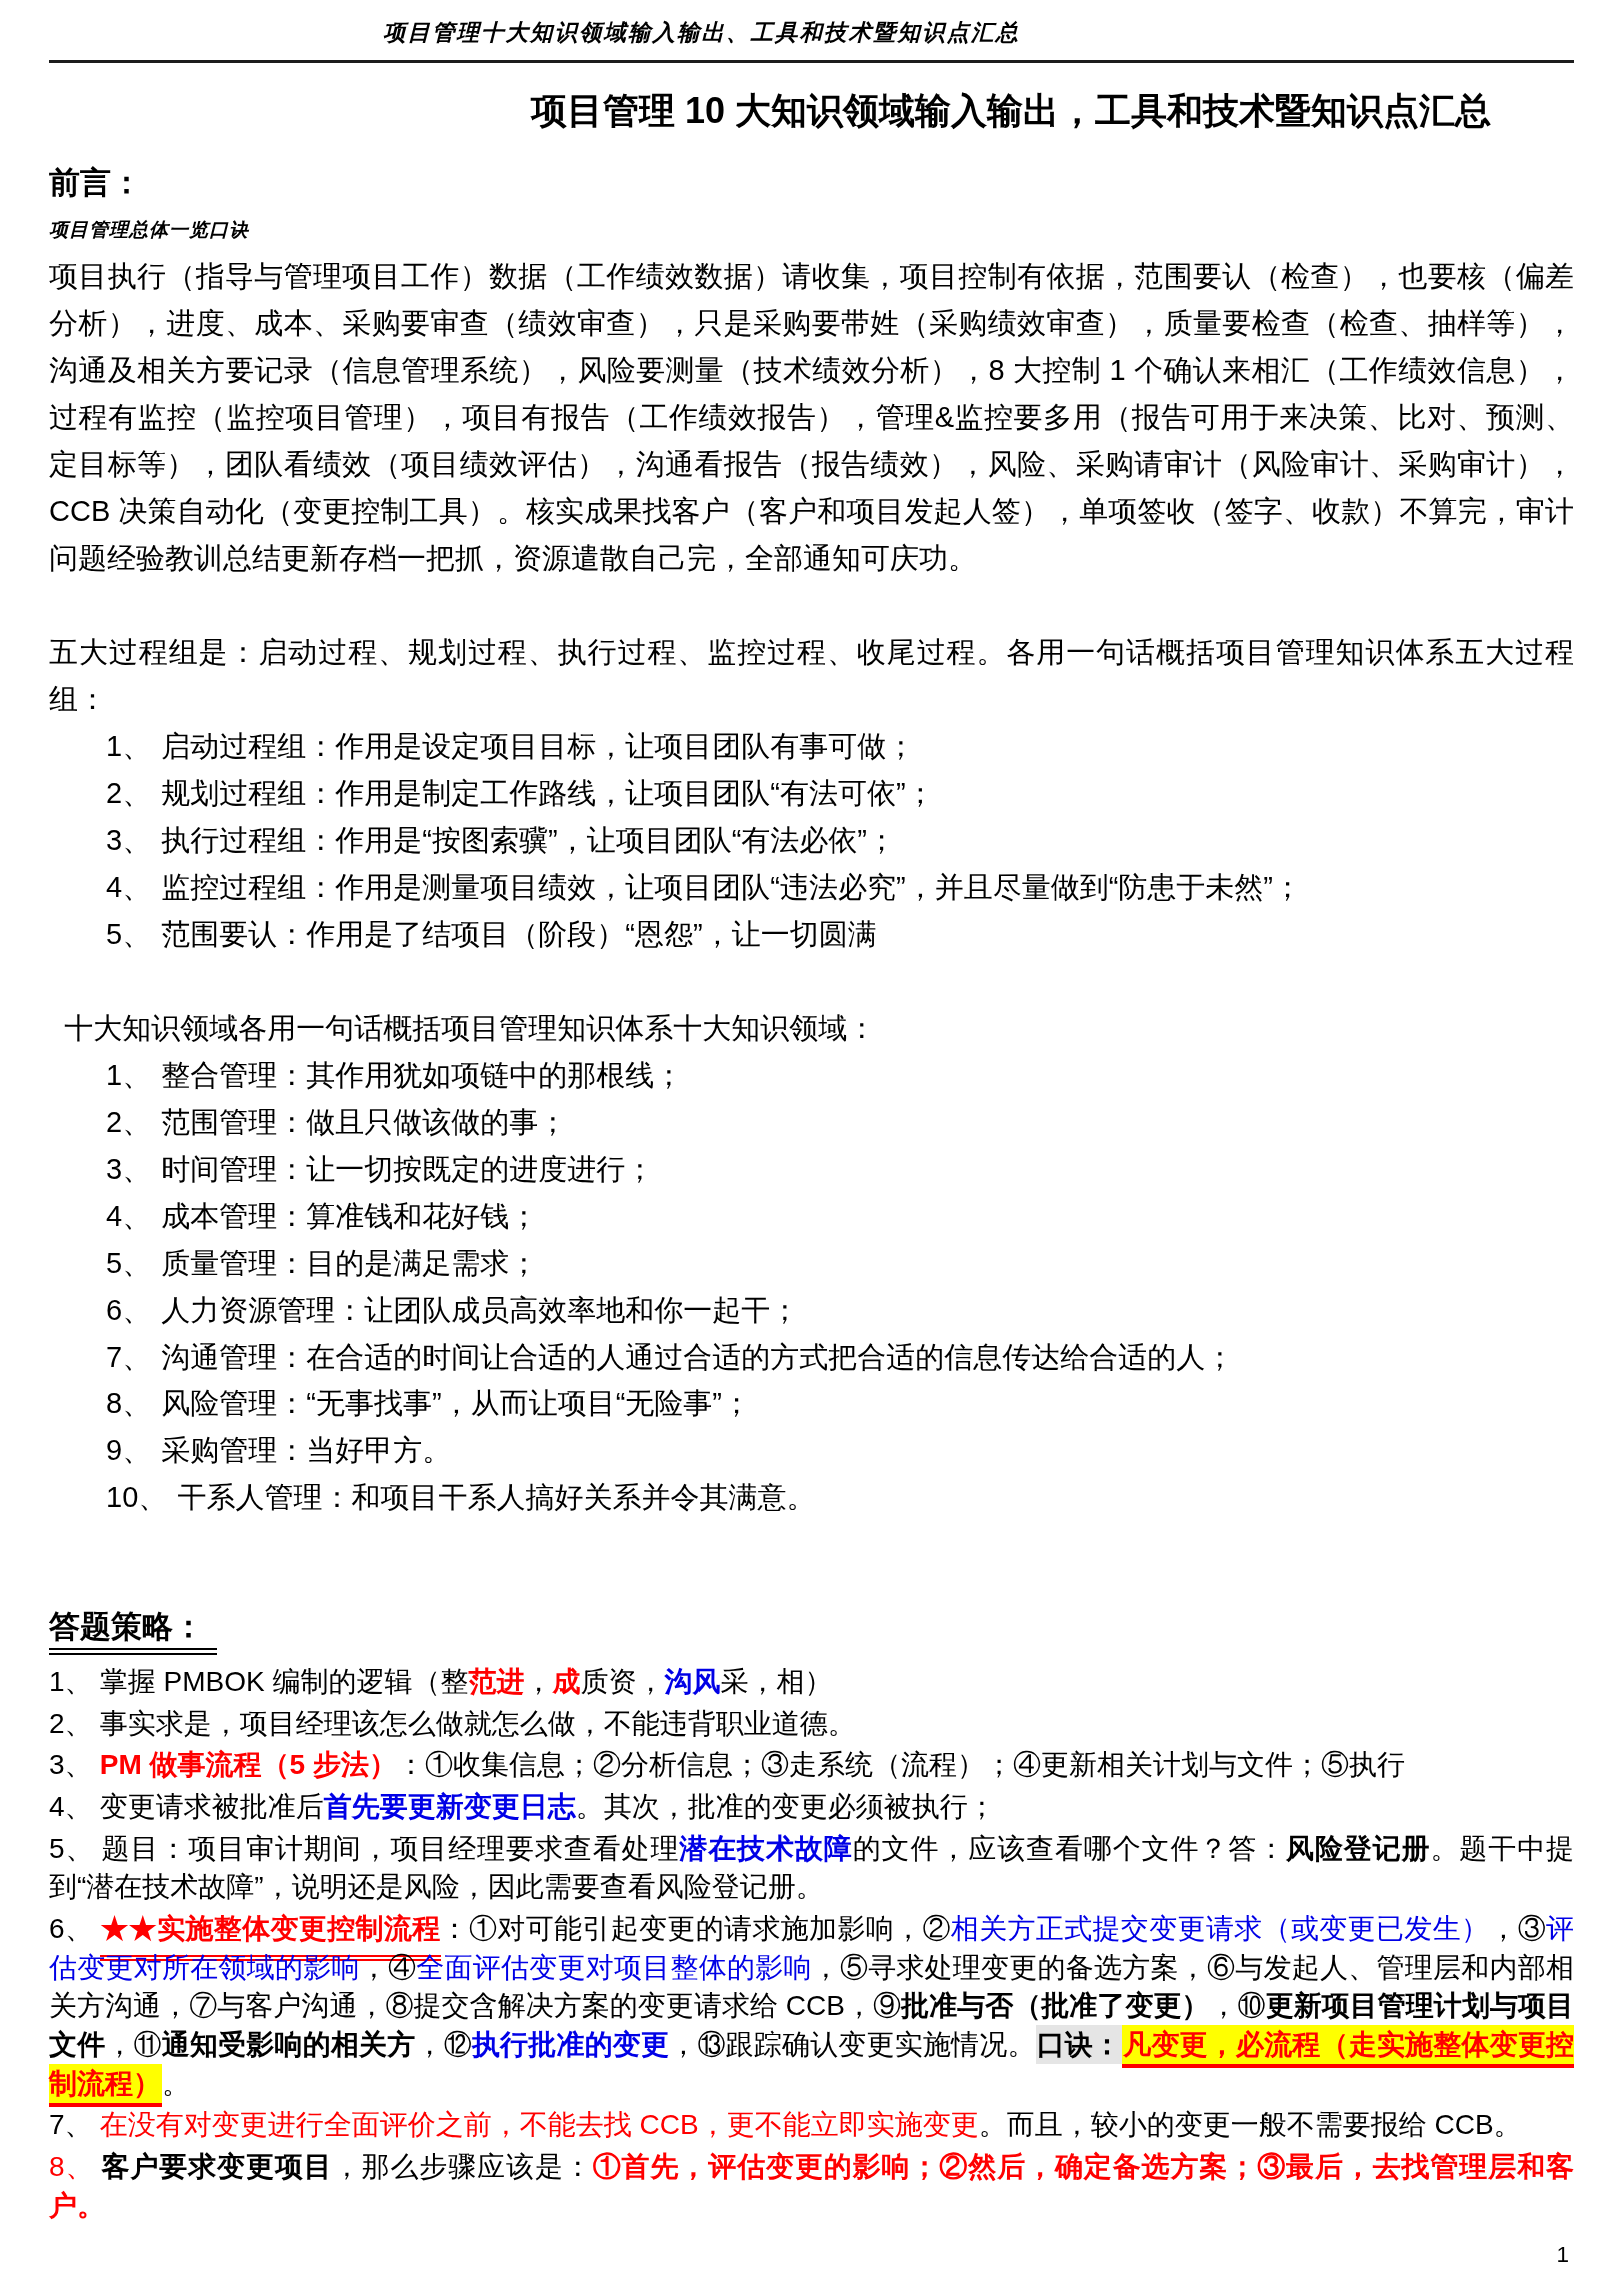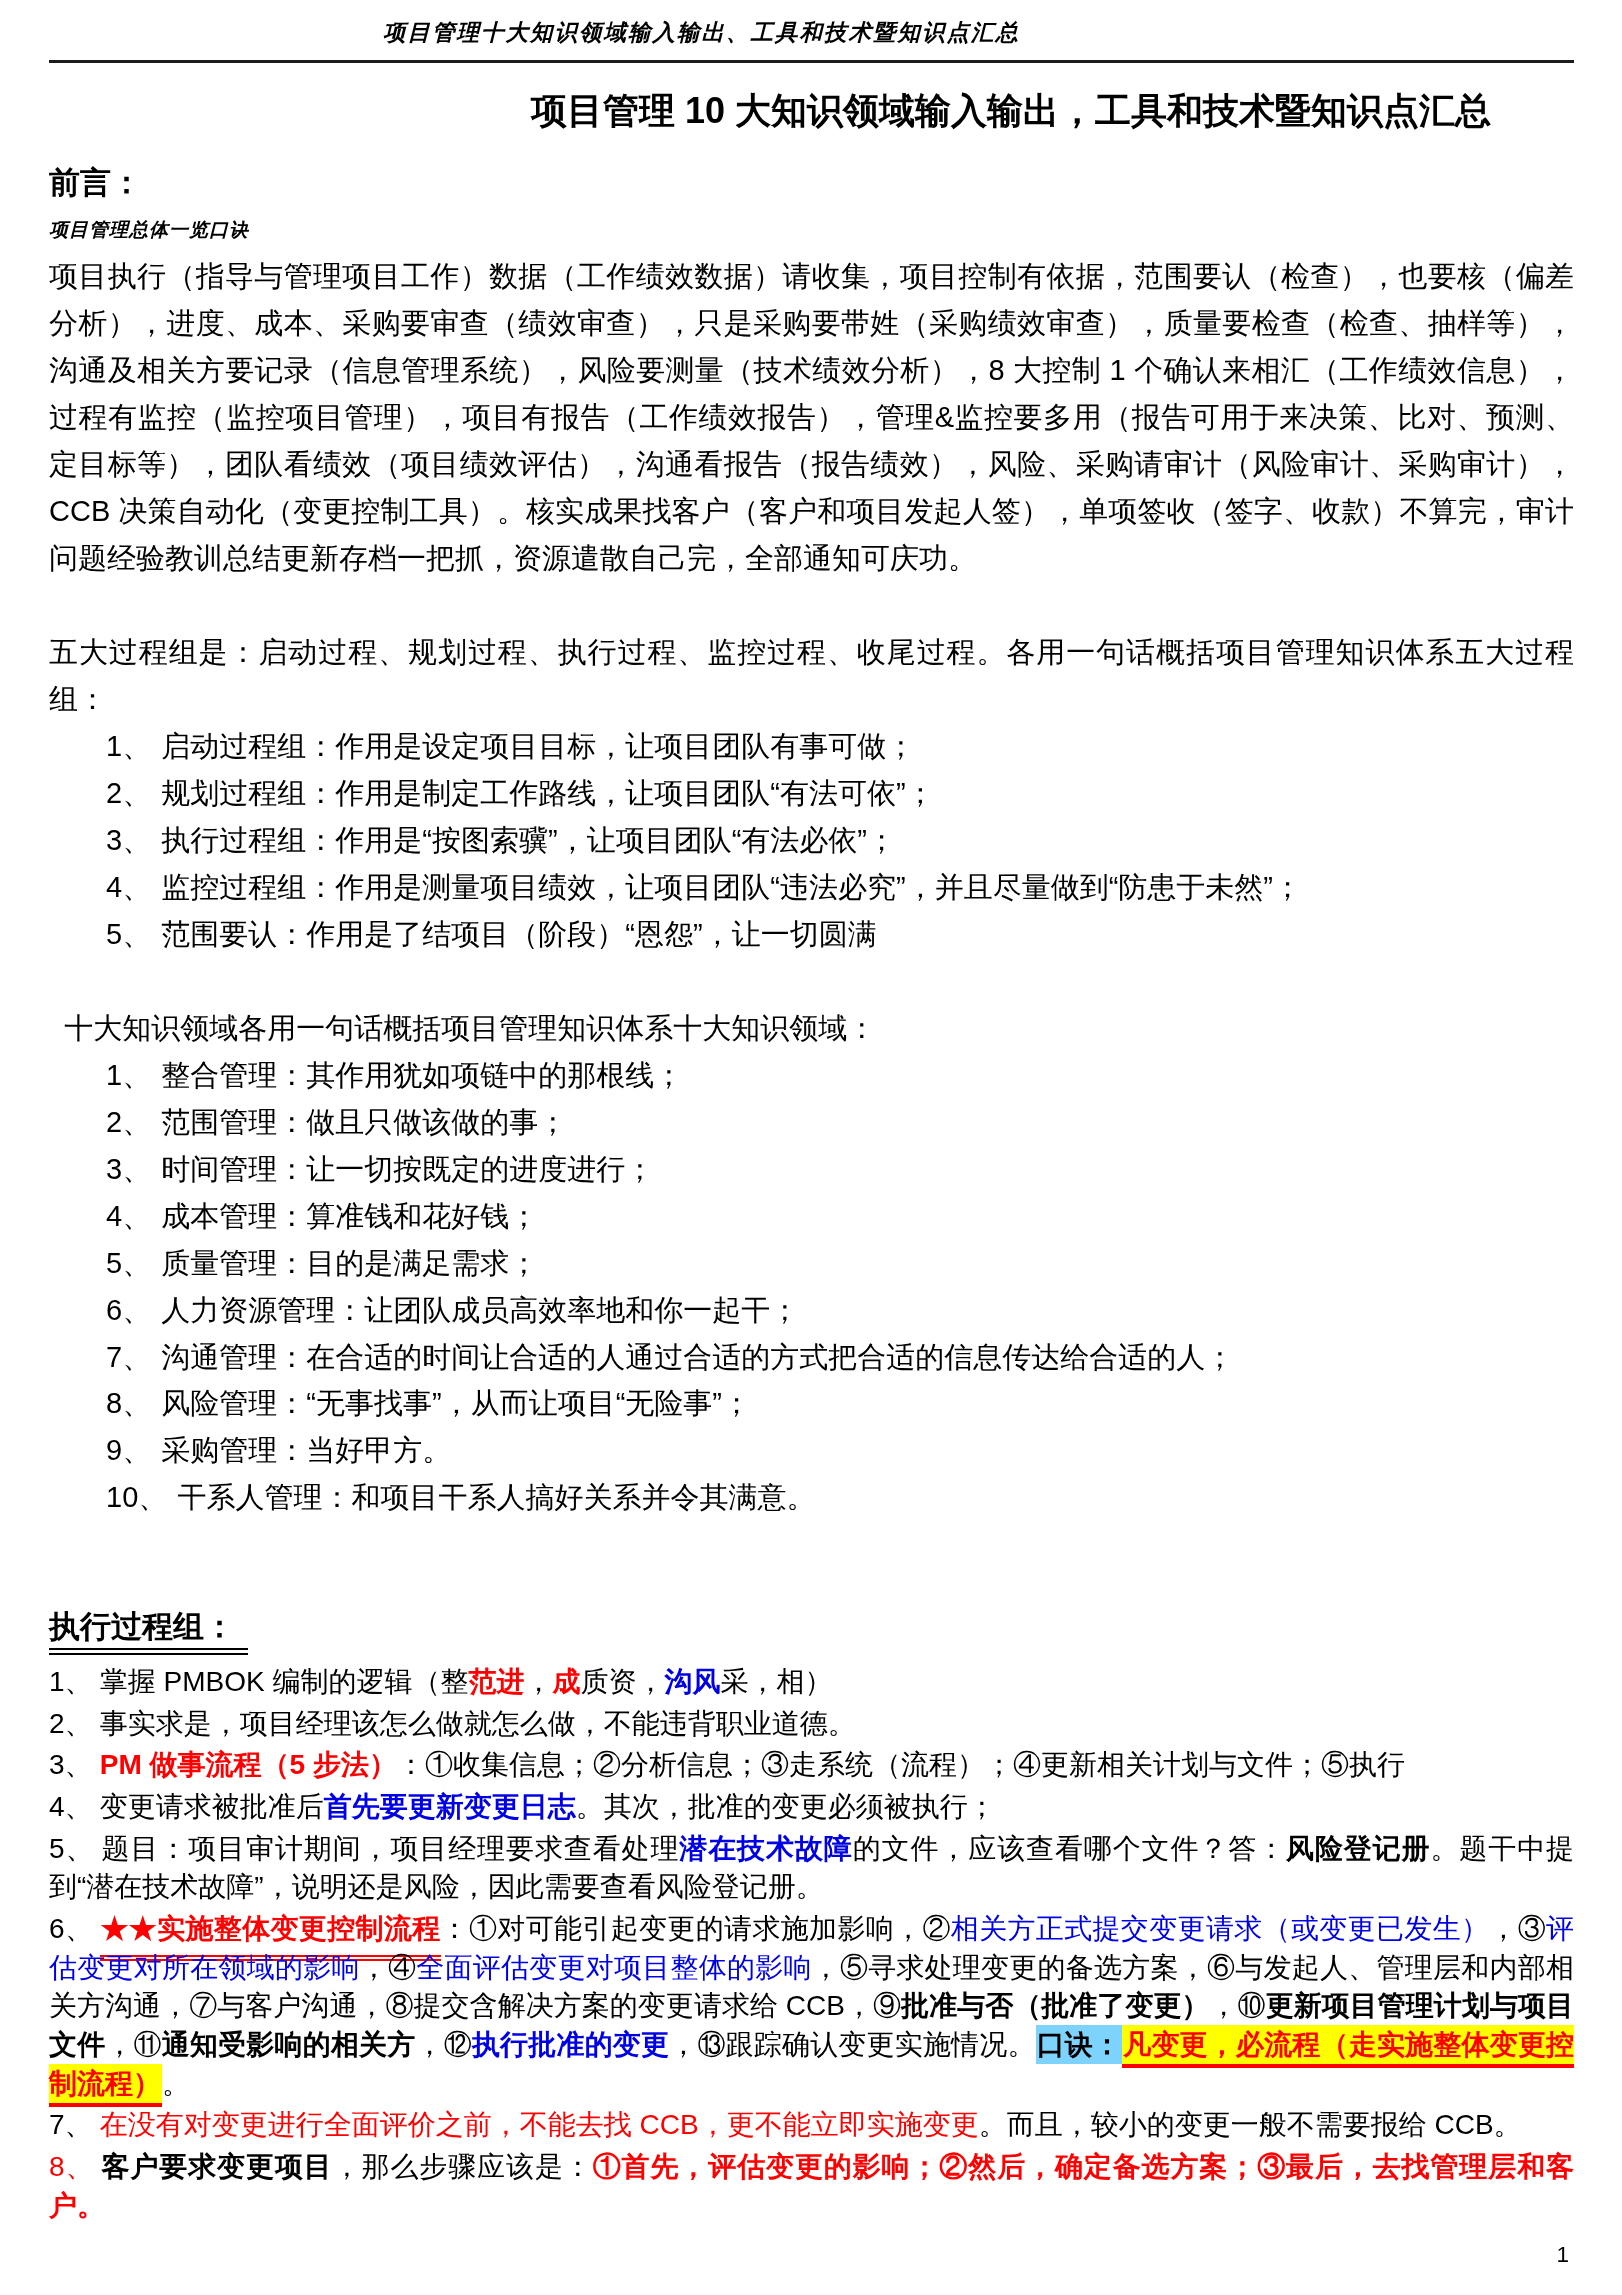--- a/index.html
+++ b/index.html
@@ -90,21 +90,21 @@
   .run-red{color:#FF0000;font-weight:bold;}
   .run-redplain{color:#FF0000;}
   .run-blue{color:#0000E6;font-weight:bold;}
   .run-blueplain{color:#0000E6;}
   .run-bold{font-weight:bold;}
   .run-redhead{
     color:#FF0000;font-weight:bold;
     border-bottom:6.6px double #FF0000;
     padding-bottom:11px;
   }
-  .run-hlbold{background:#7dd3fc;font-weight:bold;padding:4.1px 1px;}
+  .run-hlbold{background:#e5e5e5;font-weight:bold;padding:4.1px 1px;}
   .run-hlred{
     background:#FFFF00;color:#FF0000;font-weight:bold;
     padding:4.1px 1px;
     border-bottom:4.1px solid #FF0000;
   }
   .pagenum{
     position:absolute;
     right:54px;
     bottom:26.6px;
     font-size:22.5px;
@@ -147,21 +147,21 @@
       <div class="li"><span class="num">5、</span><span>质量管理：目的是满足需求；</span></div>
       <div class="li"><span class="num">6、</span><span>人力资源管理：让团队成员高效率地和你一起干；</span></div>
       <div class="li"><span class="num">7、</span><span>沟通管理：在合适的时间让合适的人通过合适的方式把合适的信息传达给合适的人；</span></div>
       <div class="li"><span class="num">8、</span><span>风险管理：“无事找事”，从而让项目“无险事”；</span></div>
       <div class="li"><span class="num">9、</span><span>采购管理：当好甲方。</span></div>
       <div class="li"><span class="num">10、</span><span>干系人管理：和项目干系人搞好关系并令其满意。</span></div>
     </div>
 
 
   <h2 class="strategy-h">
-    <span class="dunder">执行过程组：</span>
+    <span class="dunder">答题策略：</span>
   </h2>
 
   <div id="strategy-list">
       <div class="si"><span class="num">1、</span><span>掌握 PMBOK 编制的逻辑（整</span><span class="run-red">范进</span><span>，</span><span class="run-red">成</span><span>质资，</span><span class="run-blue">沟风</span><span>采，相）</span></div>
       <div class="si"><span class="num">2、</span><span>事实求是，项目经理该怎么做就怎么做，不能违背职业道德。</span></div>
       <div class="si"><span class="num">3、</span><span class="run-red">PM 做事流程（5 步法）</span><span>：①收集信息；②分析信息；③走系统（流程）；④更新相关计划与文件；⑤执行</span></div>
       <div class="si"><span class="num">4、</span><span>变更请求被批准后</span><span class="run-blue">首先要更新变更日志</span><span>。其次，批准的变更必须被执行；</span></div>
       <div class="si"><span class="num">5、</span><span>题目：项目审计期间，项目经理要求查看处理</span><span class="run-blue">潜在技术故障</span><span>的文件，应该查看哪个文件？答：</span><span class="run-bold">风险登记册</span><span>。题干中提到“潜在技术故障”，说明还是风险，因此需要查看风险登记册。</span></div>
       <div class="si"><span class="num">6、</span><span class="run-redhead">★★实施整体变更控制流程</span><span>：①对可能引起变更的请求施加影响，②</span><span class="run-blueplain">相关方正式提交变更请求（或变更已发生）</span><span>，③</span><span class="run-blueplain">评估变更对所在领域的影响</span><span>，④</span><span class="run-blueplain">全面评估变更对项目整体的影响</span><span>，⑤寻求处理变更的备选方案，⑥与发起人、管理层和内部相关方沟通，⑦与客户沟通，⑧提交含解决方案的变更请求给 CCB，⑨</span><span class="run-bold">批准与否（批准了变更）</span><span>，⑩</span><span class="run-bold">更新项目管理计划与项目文件</span><span>，⑪</span><span class="run-bold">通知受影响的相关方</span><span>，⑫</span><span class="run-blue">执行批准的变更</span><span>，⑬跟踪确认变更实施情况。</span><span class="run-hlbold">口诀：</span><span class="run-hlred">凡变更，必流程（走实施整体变更控制流程）</span><span>。</span></div>
       <div class="si"><span class="num">7、</span><span class="run-redplain">在没有对变更进行全面评价之前，不能去找 CCB，更不能立即实施变更</span><span>。而且，较小的变更一般不需要报给 CCB。</span></div>

